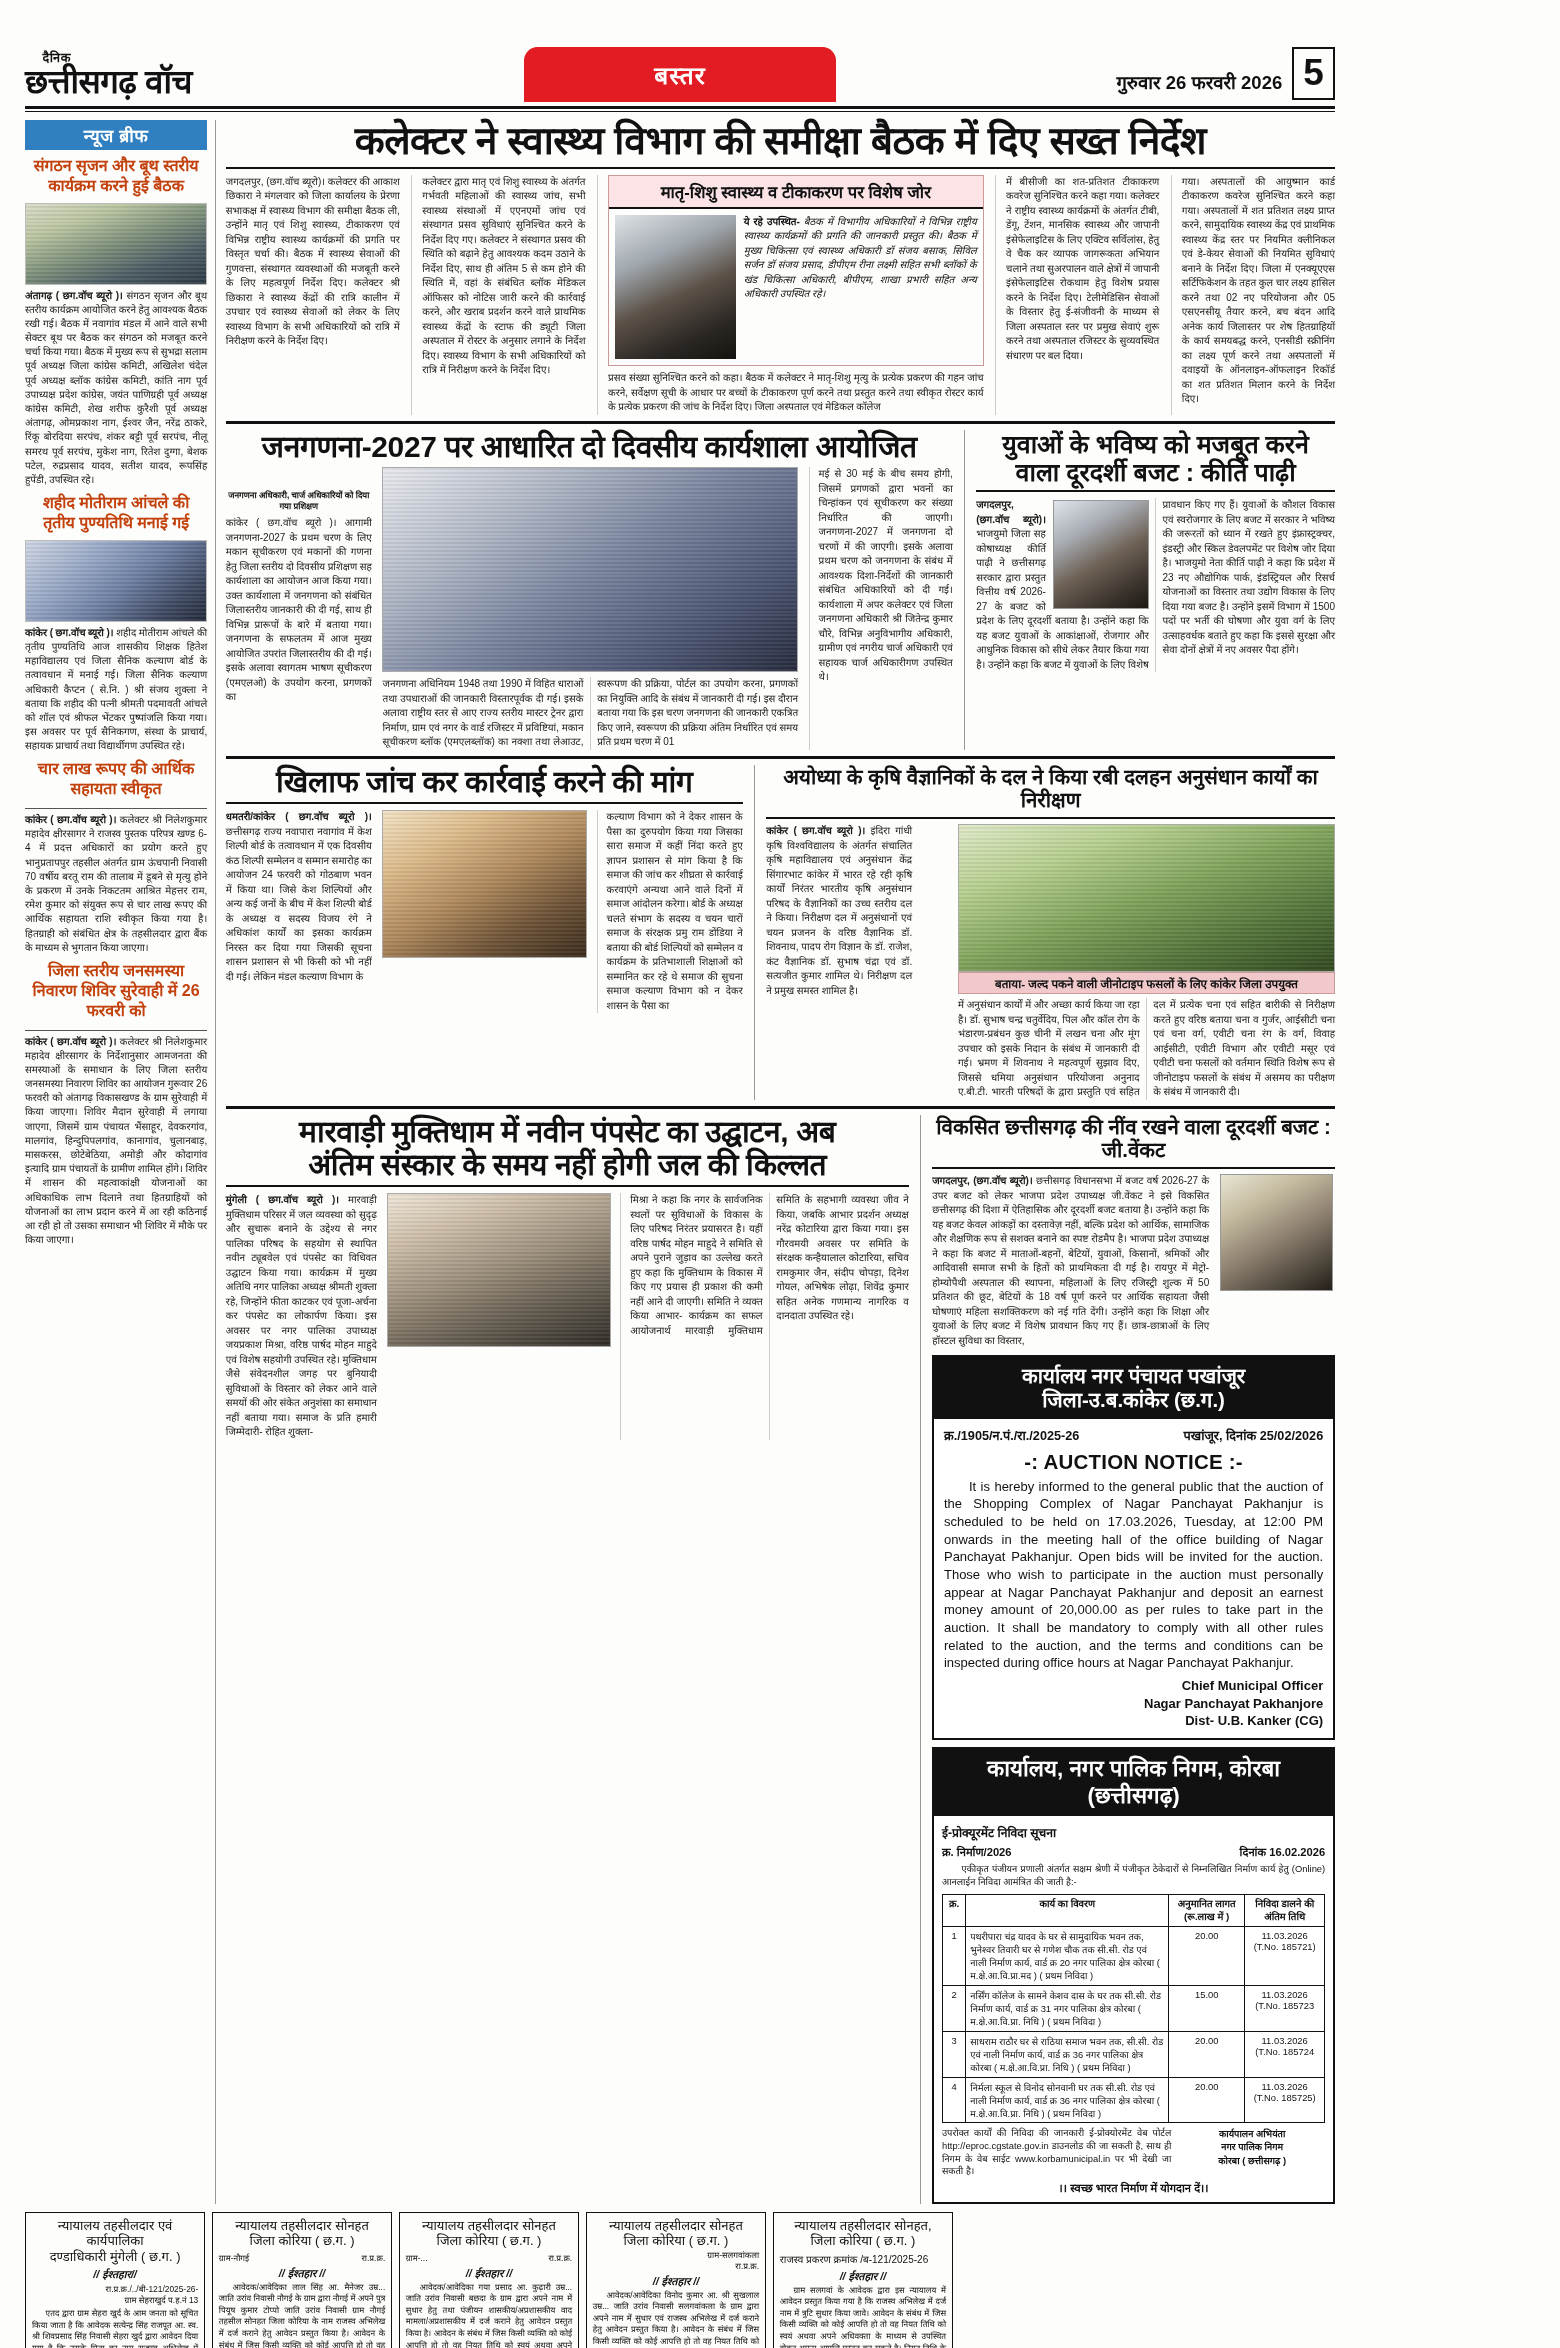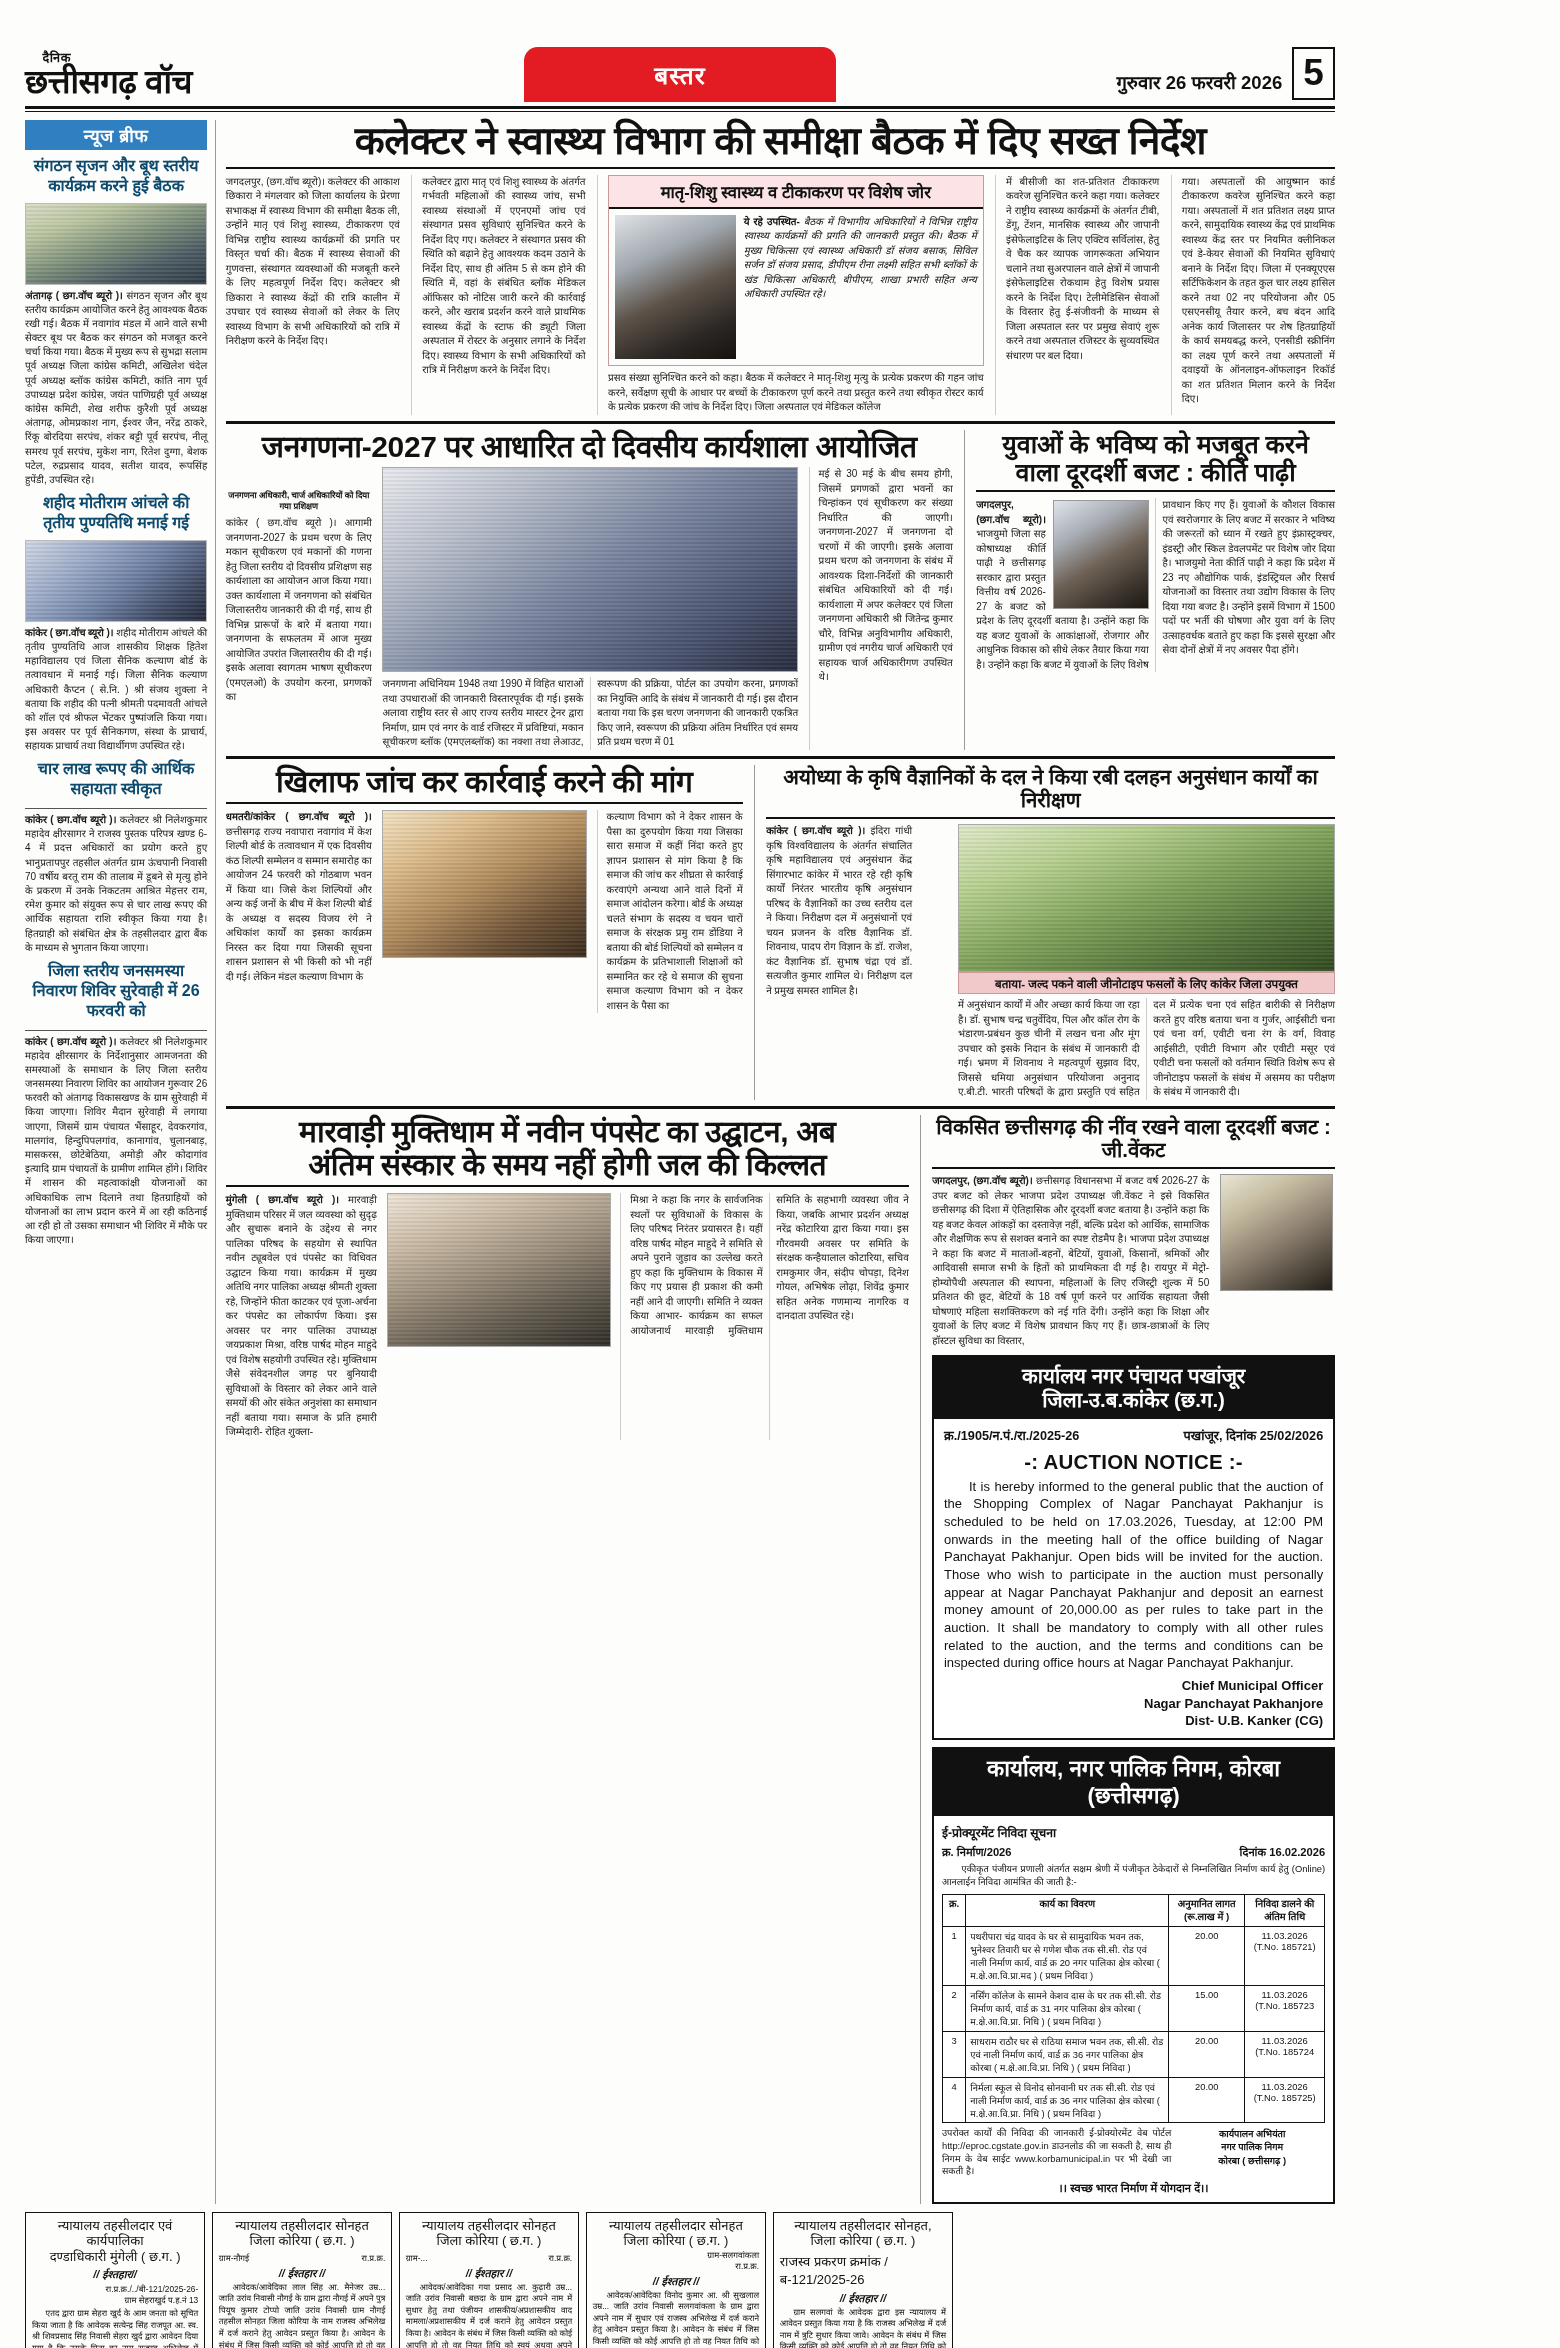--- a/index.html
+++ b/index.html
@@ -38,21 +38,21 @@
   .sidebar { width: 191px; flex: 0 0 191px; padding-right: 7.8px; border-right: 1px solid #999; }
   .maincols { flex: 1; padding-left: 9.8px; }
 
   
   .brief-head {
     background: #2f7fc1; color: #fff; text-align: center;
     font-size: 17.6px; font-weight: bold; padding: 2.9px 0; letter-spacing: 0.5px;
   }
   .sb-head {
     font-size: 16px; font-weight: bold; text-align: center; line-height: 1.25;
-    padding: 5.9px 2px 4.9px; color: #0c4a6e;
+    padding: 5.9px 2px 4.9px; color: #c2410c;
   }
   .sb-photo { width: 100%; height: 82px; margin: 2px 0 3.9px; border: 1px solid #bbb; position: relative; overflow: hidden; }
   .ph1 { background: linear-gradient(160deg,#d8dcc6 0%,#b9c4a0 25%,#7d8f7a 50%,#4a5a62 75%,#2e3a44 100%); }
   .ph2 { background: linear-gradient(140deg,#cfd6e4 0%,#9aa9c6 30%,#6d7fa3 55%,#3f4a63 80%,#23293a 100%); }
   .ph-grain { position: absolute; inset: 0; background:
       repeating-linear-gradient(0deg, rgba(255,255,255,.07) 0 2px, rgba(0,0,0,.05) 2px 3.9px); }
   .sb-body {
     font-size: 10px; line-height: 1.42; text-align: justify; color: #1a1a1a;
     hyphens: auto; word-spacing: -0.3px;
   }
@@ -496,21 +496,21 @@
           <div class="sig">
             <div>तहसीलदार</div>
             <div>सोनहत जिला कोरिया (छ.ग.)</div>
           </div>
         </div>
       </div>
 
       <div class="legal">
         <div class="legal-h">न्यायालय तहसीलदार सोनहत,</div>
         <div class="legal-h">जिला कोरिया ( छ.ग. )</div>
-        <div style="font-size:13px; margin-top:2.9px;">राजस्व प्रकरण क्रमांक /ब-121/2025-26</div>
+        <div style="font-size:10px; margin-top:2.9px;">राजस्व प्रकरण क्रमांक /ब-121/2025-26</div>
         <div class="legal-ish">// ईश्तहार //</div>
         <div class="legal-body" style="text-indent:13.7px;">ग्राम सलगवां के आवेदक द्वारा इस न्यायालय में आवेदन प्रस्तुत किया गया है कि राजस्व अभिलेख में दर्ज नाम में त्रुटि सुधार किया जावे। आवेदन के संबंध में जिस किसी व्यक्ति को कोई आपत्ति हो तो वह नियत तिथि को स्वयं अथवा अपने अधिवक्ता के माध्यम से उपस्थित होकर अपना आपत्ति प्रस्तुत कर सकते है। नियत तिथि के पश्चात प्राप्त आपत्ति पर कोई विचार नहीं किया जावेगा। उक्त स्वीकार जाने दिनांक 07/01/2026 को मेरे हस्ताक्षर एवं पदमुद्रा से जारी किया गया है।</div>
         <div class="legal-foot">
           <div class="seal">मुहर</div>
           <div class="sig">
             <div>तहसीलदार</div>
             <div>सोनहत जिला कोरिया (छ.ग.)</div>
           </div>
         </div>
       </div>

